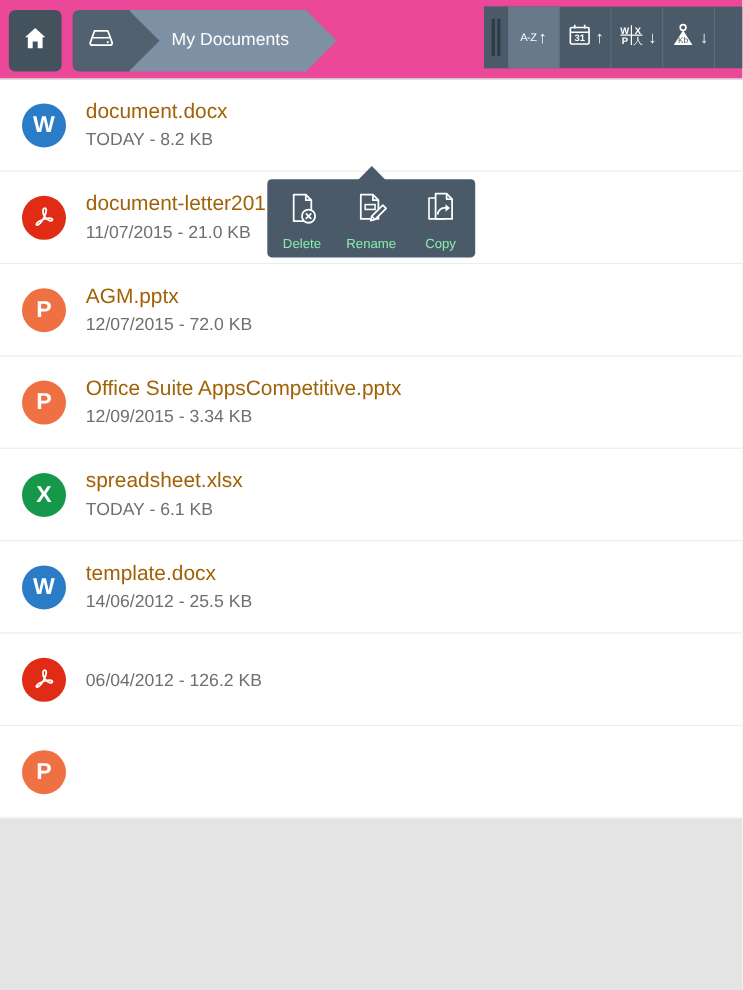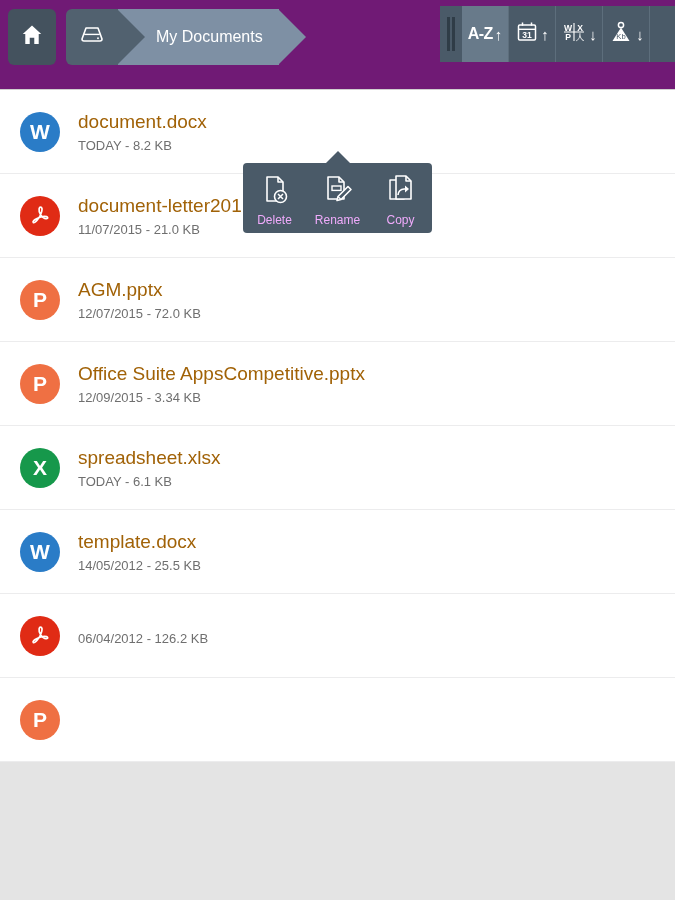--- a/index.html
+++ b/index.html
@@ -11,22 +11,22 @@
     height: 900px;
     background: #e4e4e4;
     font-family: "Liberation Sans", sans-serif;
     overflow: hidden;
     position: relative;
   }
 
   
   #topbar {
     position: relative;
-    height: 90px;
-    background: #701a75;
+    height: 72px;
+    background: #ec4899;
     border-bottom: 1px solid #cfcfcf;
     box-sizing: border-box;
   }
 
   #home-btn {
     position: absolute;
     left: 8px;
     top: 9px;
     width: 48px;
     height: 56px;
@@ -127,22 +127,22 @@
     position: relative;
   }
   .sort-btn.active {
     background: #687a8a;
   }
   .sort-btn:first-of-type {
     border-left: 1px solid #5d6e7c;
   }
   .sort-btn .txt {
     color: #fff;
-    font-size: 16px;
-    font-weight: bold;
+    font-size: 10px;
+    font-weight: normal;
     letter-spacing: -0.5px;
   }
   .sort-btn .arrow {
     color: #fff;
     font-size: 15px;
     line-height: 1;
     font-weight: bold;
   }
   .tail-pad {
     width: 25px;
@@ -179,21 +179,21 @@
     flex-direction: column;
     justify-content: center;
   }
   .file-name {
     font-size: 19px;
     color: #a16207;
     line-height: 1.25;
     white-space: nowrap;
   }
   .file-meta {
-    font-size: 13px;
+    font-size: 16px;
     color: #6f6f6f;
     margin-top: 5px;
     white-space: nowrap;
   }
 
   
   #context-popup {
     position: absolute;
     left: 243px;
     top: 163px;
@@ -217,21 +217,21 @@
     border-bottom: 13px solid #4a5a68;
   }
   .ctx-item {
     flex: 1;
     display: flex;
     flex-direction: column;
     align-items: center;
     gap: 4px;
   }
   .ctx-label {
-    color: #f0abfc;
+    color: #86efac;
     font-size: 12px;
   }
 </style>
 </head>
 <body>
 
 <div id="topbar">
 
   <div id="home-btn">
     <span>
@@ -344,21 +344,21 @@
       <div class="file-icon" style="background: rgb(22, 152, 75);">X</div>
       <div class="file-text">
         <div class="file-name">spreadsheet.xlsx</div>
         <div class="file-meta">TODAY - 6.1 KB</div>
       </div>
     </div>
     <div class="file-row">
       <div class="file-icon" style="background: rgb(42, 124, 199);">W</div>
       <div class="file-text">
         <div class="file-name">template.docx</div>
-        <div class="file-meta">14/05/2012 - 25.5 KB</div>
+        <div class="file-meta">14/06/2012 - 25.5 KB</div>
       </div>
     </div>
     <div class="file-row">
       <div class="file-icon" style="background: rgb(224, 43, 21);">
         <svg width="26" height="26" viewBox="0 0 26 26">
           <path d="M13.6 4.2 c1.5 0 1.7 2.1 1.1 4.2 c-.7 2.6 -2.4 6.2 -4.2 8.4 c-1.6 2 -3.4 3.4 -4.2 2.7 c-.9 -.8 .6 -2.5 3.2 -3.8 c2.9 -1.5 7.9 -2.7 10.1 -2.1 c1.3 .4 1.4 1.5 .4 1.9 c-1.4 .6 -4.2 -.7 -6.1 -3.2 c-1.5 -2 -2.1 -4.6 -1.8 -6.4 c.2 -1.1 .7 -1.7 1.5 -1.7 Z" fill="none" stroke="#ffffff" stroke-width="1.7" stroke-linejoin="round" stroke-linecap="round"></path>
         </svg>
       </div>
       <div class="file-text">
         <div class="file-meta">06/04/2012 - 126.2 KB</div>

